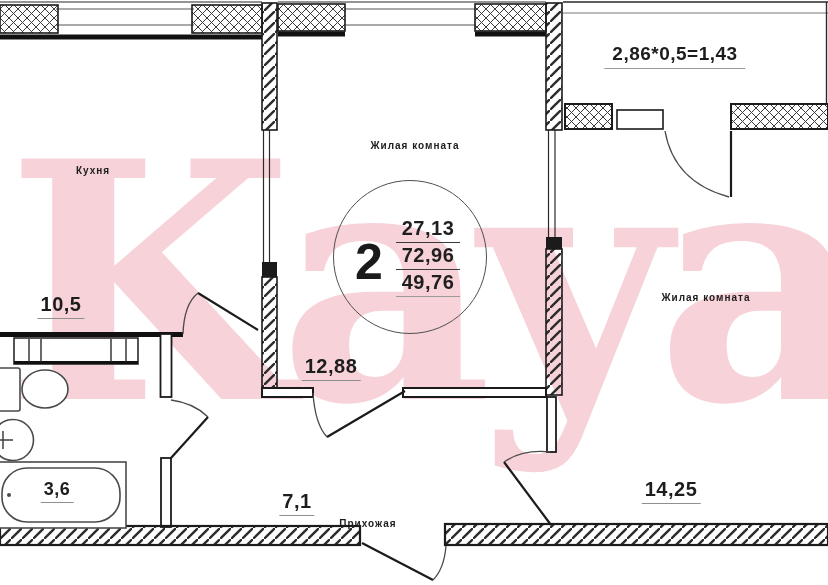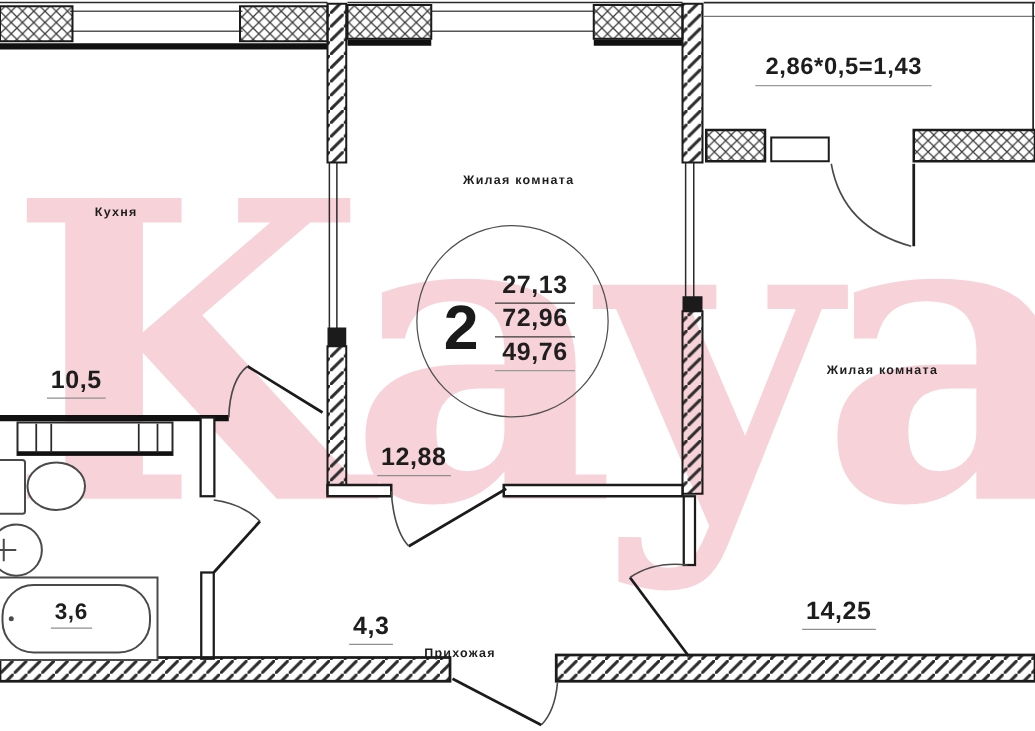--- a/index.html
+++ b/index.html
@@ -183,21 +183,21 @@
   <div class="lbl room" style="left:72px; top:170px;margin-left:21px;">Кухня</div>
   <div class="lbl dim" style="left:61px; top:306px;">10,5</div>
 
   <div class="lbl room" style="left:415px; top:145px;">Жилая комната</div>
   <div class="lbl dim" style="left:331px; top:368px;">12,88</div>
 
   <div class="lbl room" style="left:706px; top:297px;">Жилая комната</div>
   <div class="lbl dim" style="left:671px; top:491px;">14,25</div>
 
   <div class="lbl room" style="left:368px; top:484px;margin-top:39px;">Прихожая</div>
-  <div class="lbl dim" style="left:297px; top:503px;">4,3</div>
+  <div class="lbl dim" style="left:297px; top:503px;">7,1</div>
 
   <div class="lbl dim" style="left:57px; top:491px; font-size:18px;">3,6</div>
 
   <div class="lbl formula" style="left:675px; top:56px;">2,86*0,5=1,43</div>
 
   <div id="sum-circle"></div>
   <div id="room-count">2</div>
   <div id="area-stack">
     <div class="stack-row b1">27,13</div>
     <div class="stack-row b2">72,96</div>

